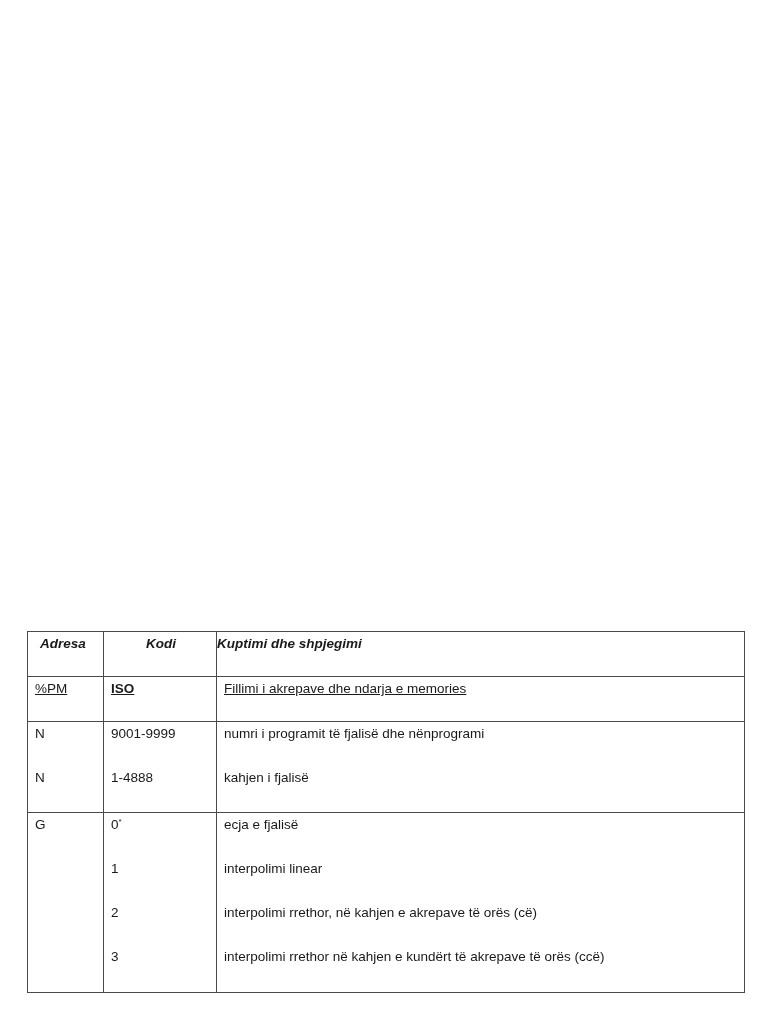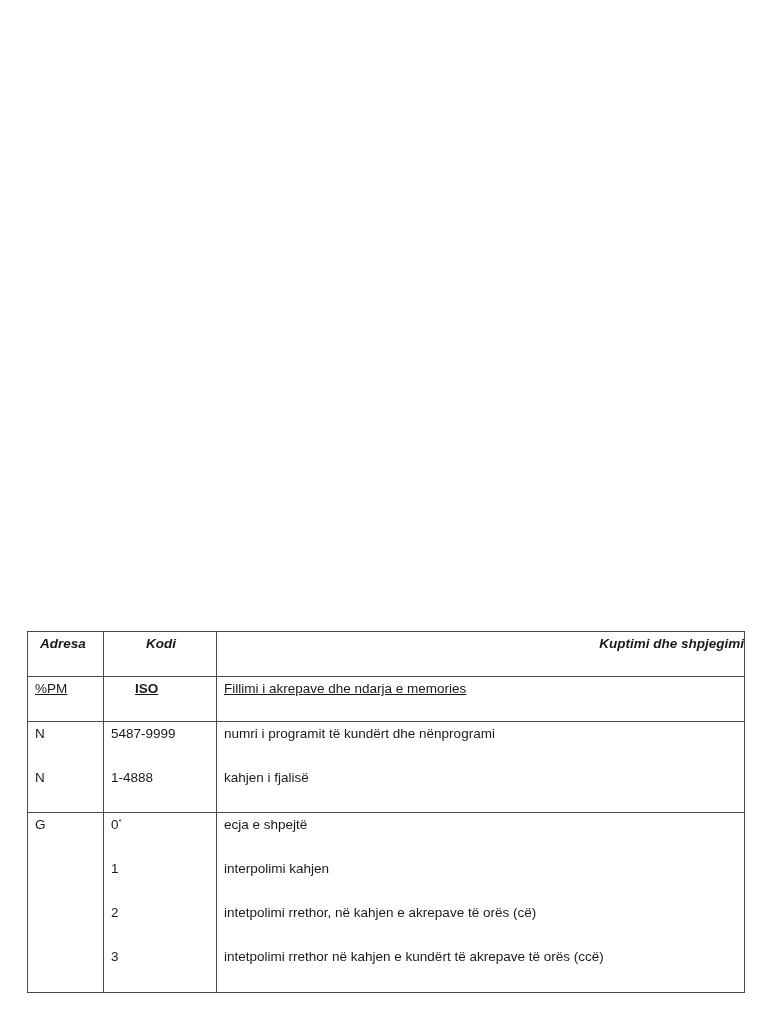--- a/index.html
+++ b/index.html
@@ -41,36 +41,36 @@
     .doc-table col.c2 { width: 113px; }
     .doc-table col.c3 { width: 528px; }
 
     .doc-table th {
       height: 45px;
       font-weight: bold;
       font-style: italic;
       padding-top: 4px;
       box-sizing: border-box;
     }
-    .doc-table th.center { text-align: right; padding-left: 0; }
+    .doc-table th.center { text-align: left; padding-left: 0; }
     .doc-table th.hdr-adresa { padding-left: 12px; }
     .doc-table th.hdr-kodi { padding-left: 42px; }
 
     .row-iso td { height: 45px; box-sizing: border-box; text-decoration: underline; }
     .row-n td { height: 91px; box-sizing: border-box; }
     .row-g td { height: 180px; box-sizing: border-box; }
     .line {
       display: block;
       height: 44px;
       line-height: 18px;
       padding-top: 3px;
       box-sizing: border-box;
       white-space: nowrap;
     }
-    .bold { font-weight: bold; margin-left: 24px; }
+    .bold { font-weight: bold; }
     sup.mark { font-size: 8px; vertical-align: super; line-height: 0; }
   </style>
 </head>
 <body>
 
 <div class="page">
   <table class="doc-table">
     <colgroup>
       <col class="c1">
         <col class="c2">
@@ -95,41 +95,41 @@
           <span class="line">Fillimi i akrepave dhe ndarja e memories</span>
         </td>
       </tr>
 
       <tr class="row-n">
         <td>
           <span class="line">N</span>
           <span class="line">N</span>
         </td>
         <td>
-          <span class="line">5487-9999</span>
+          <span class="line">9001-9999</span>
           <span class="line">1-4888</span>
         </td>
         <td>
-          <span class="line">numri i programit të kundërt dhe nënprogrami</span>
+          <span class="line">numri i programit të fjalisë dhe nënprogrami</span>
           <span class="line">kahjen i fjalisë</span>
         </td>
       </tr>
 
       <tr class="row-g">
         <td>
           <span class="line">G</span>
         </td>
         <td>
           <span class="line"><span>0</span><sup class="mark">*</sup></span>
           <span class="line">1</span>
           <span class="line">2</span>
           <span class="line">3</span>
         </td>
         <td>
-          <span class="line">ecja e shpejtë</span>
-          <span class="line">interpolimi kahjen</span>
-          <span class="line">intetpolimi rrethor, në kahjen e akrepave të orës (cë)</span>
-          <span class="line">intetpolimi rrethor në kahjen e kundërt të akrepave të orës (ccë)</span>
+          <span class="line">ecja e fjalisë</span>
+          <span class="line">interpolimi linear</span>
+          <span class="line">interpolimi rrethor, në kahjen e akrepave të orës (cë)</span>
+          <span class="line">interpolimi rrethor në kahjen e kundërt të akrepave të orës (ccë)</span>
         </td>
       </tr>
     </tbody>
   </table>
 </div>
 
 </body></html>

